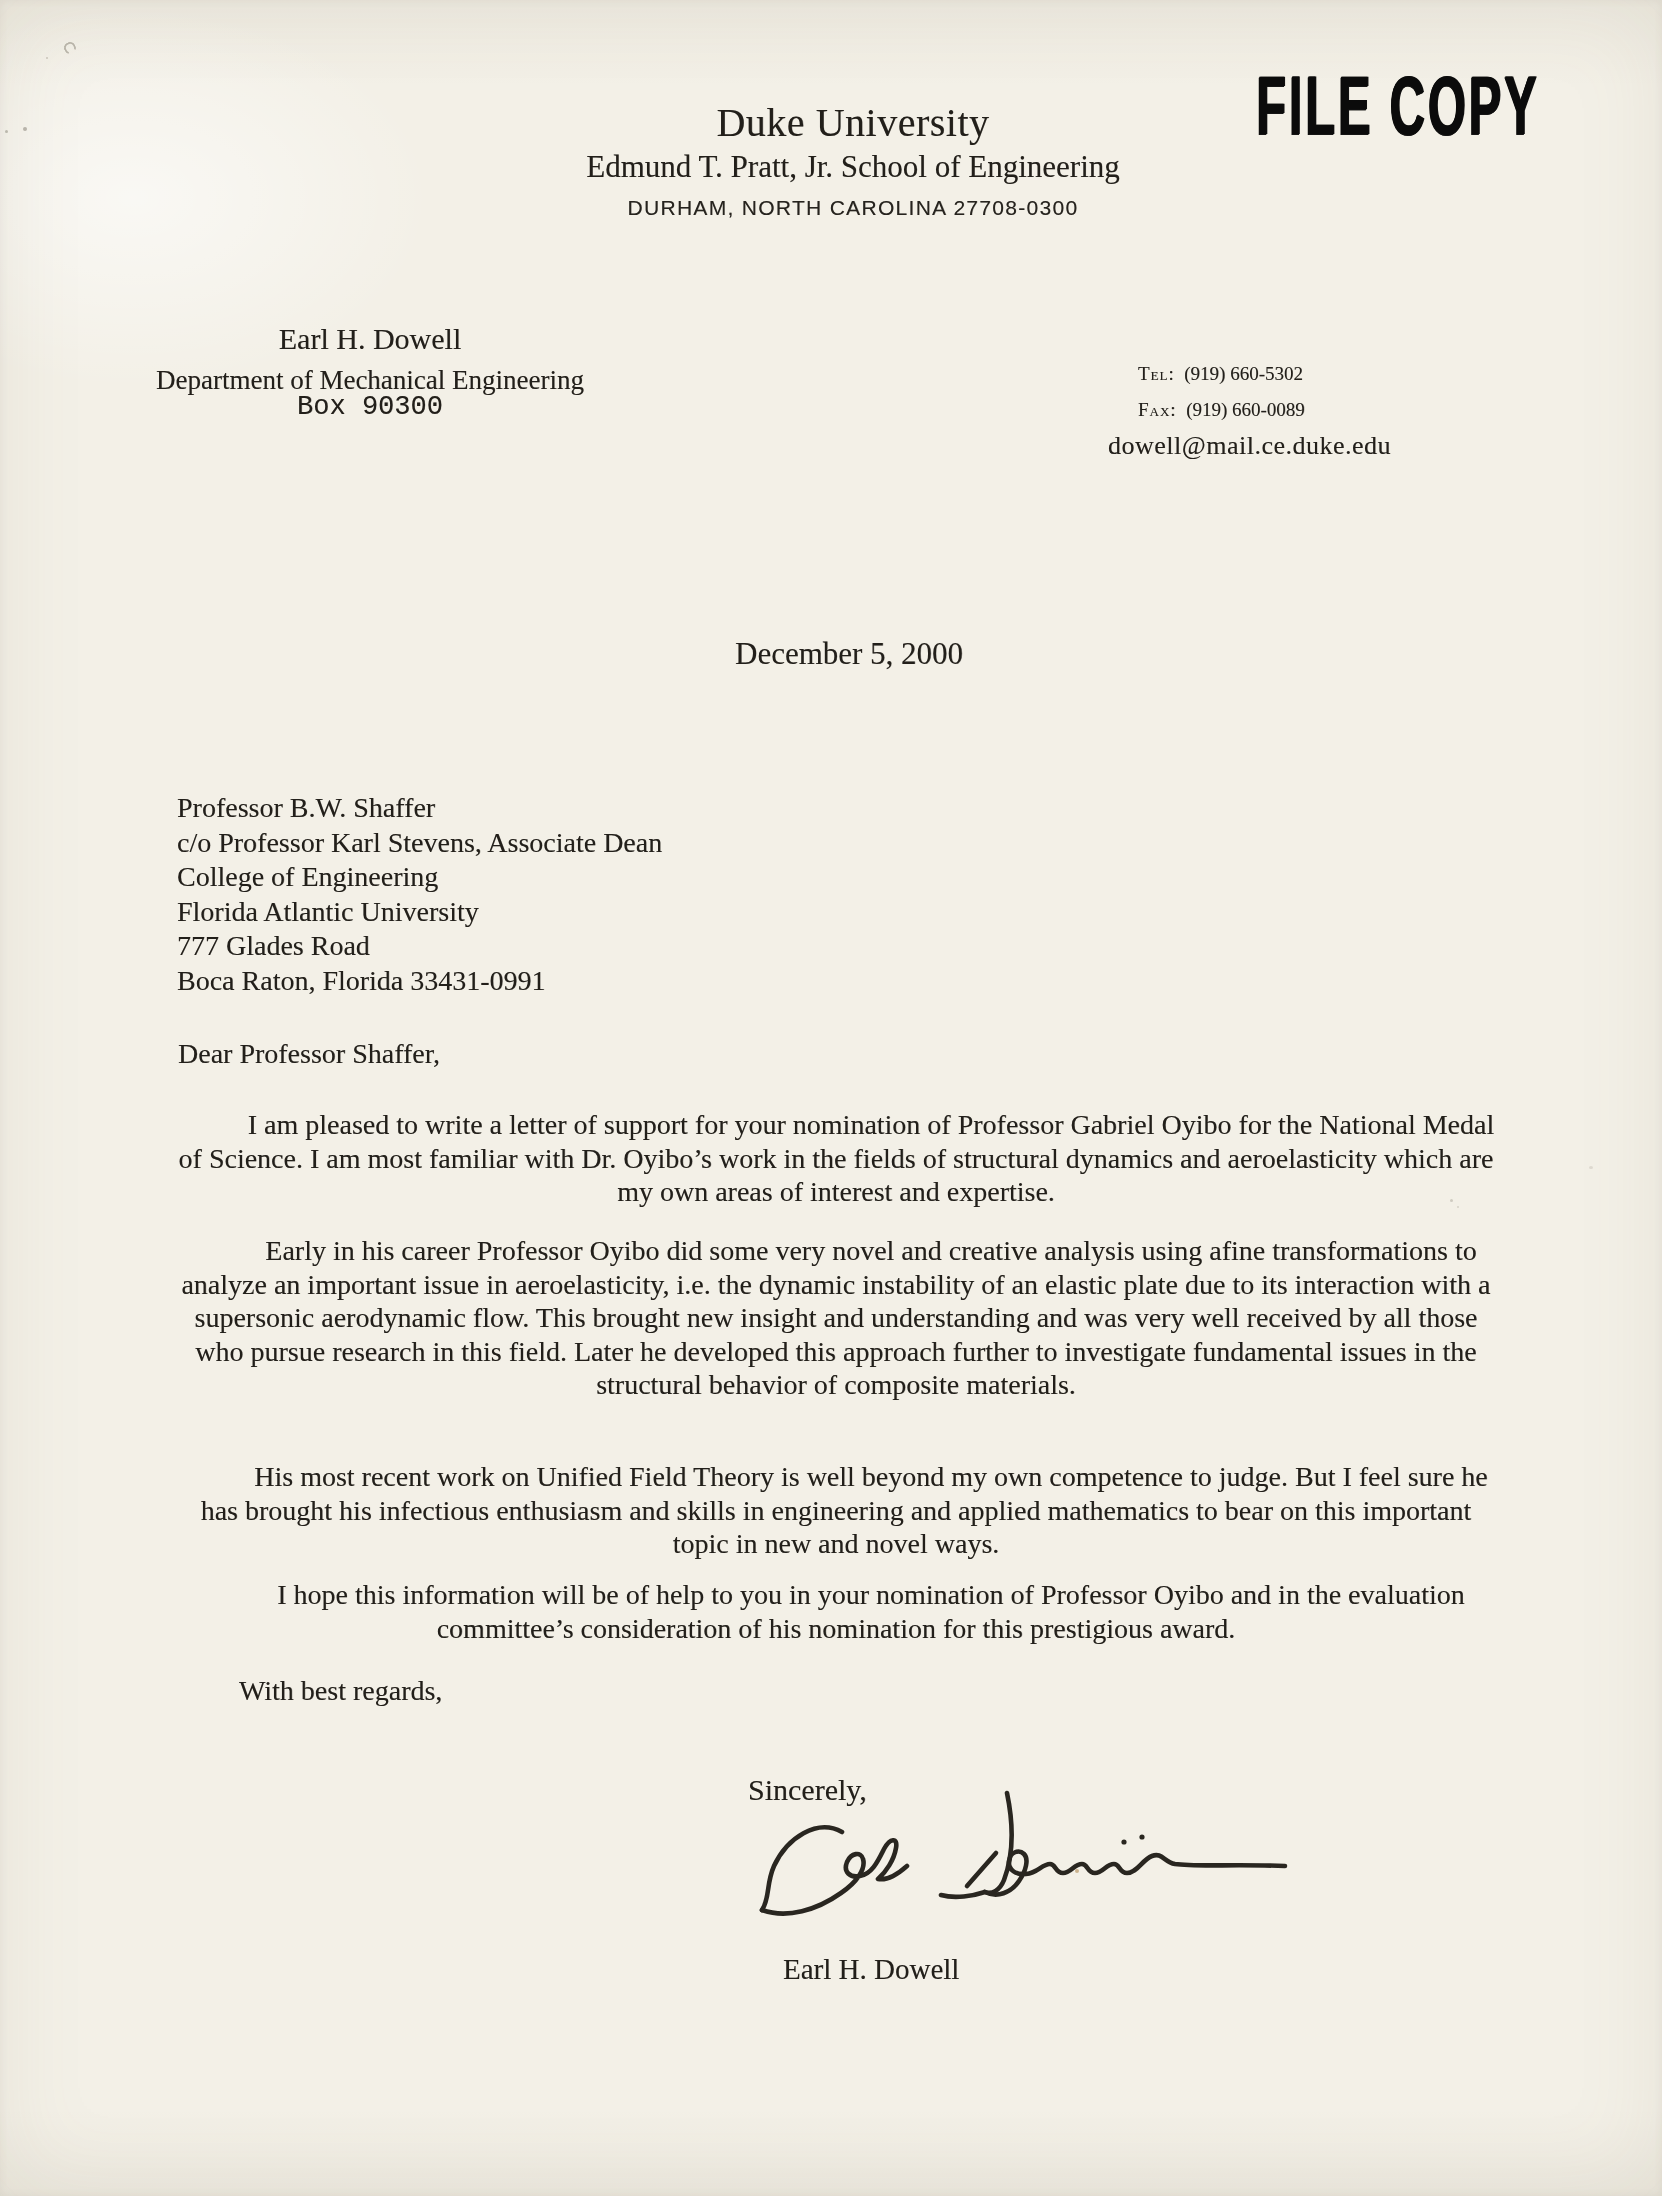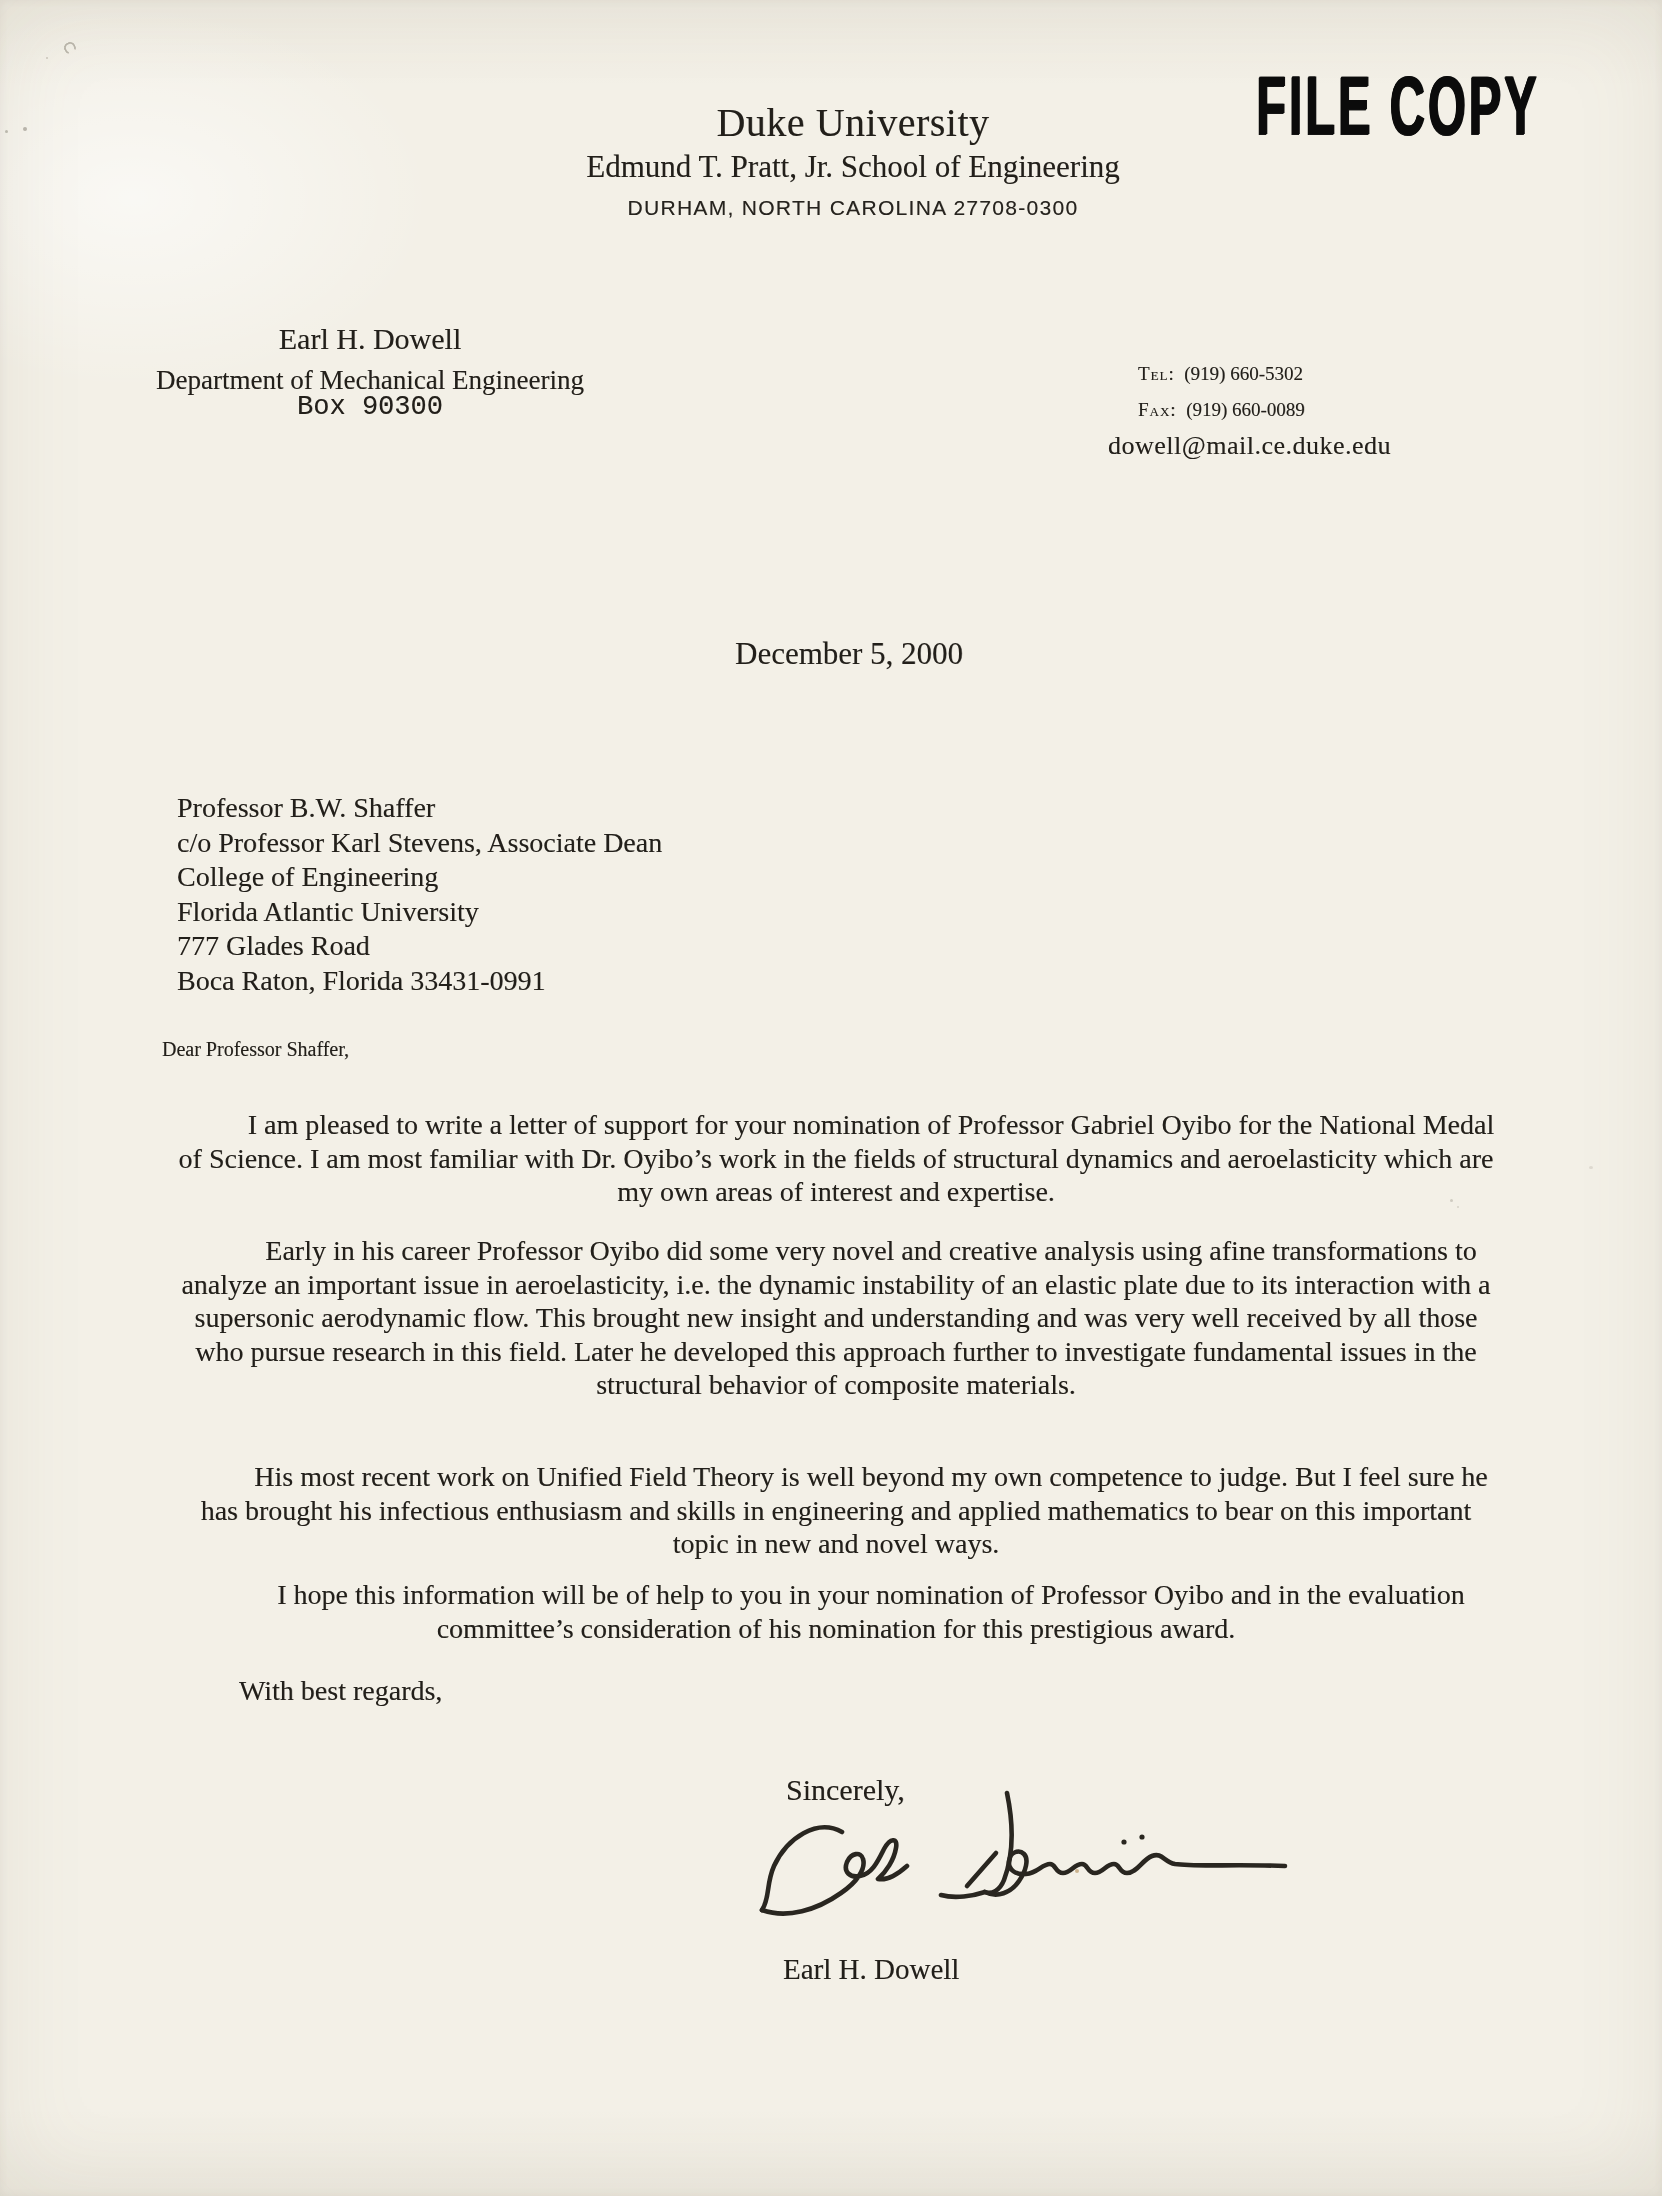--- a/index.html
+++ b/index.html
@@ -51,34 +51,34 @@
   .contact{position:absolute;left:1138px;top:356px;}
   .contact .line{font-size:19px;line-height:36px;white-space:nowrap;}
   .contact .lbl{font-variant:small-caps;letter-spacing:1px;}
   .contact .email{font-size:26px;line-height:36px;margin-left:-30px;letter-spacing:0.5px;}
 
   .date{position:absolute;left:735px;top:636px;font-size:31px;}
 
   .recipient{position:absolute;left:177px;top:791px;}
   .recipient div{font-size:28px;line-height:34.5px;white-space:nowrap;}
 
-  .salutation{position:absolute;left:162px;top:1038px;font-size:20px;}
+  .salutation{position:absolute;left:178px;top:1038px;font-size:28px;}
 
   .para{
     position:absolute;left:170px;width:1332px;margin:0;
     font-size:28px;line-height:33.6px;text-indent:70px;
     text-align:center;
   }
   .p1{top:1108px;}
   .p2{top:1234px;}
   .p3{top:1460px;}
   .p4{top:1578px;}
 
   .regards{position:absolute;left:239px;top:1675px;font-size:28px;}
-  .sincerely{position:absolute;left:786px;top:1773px;font-size:30px;}
+  .sincerely{position:absolute;left:748px;top:1773px;font-size:30px;}
   .signature{position:absolute;left:745px;top:1782px;}
   .signed-name{position:absolute;left:783px;top:1953px;font-size:29px;}
 
   
   .speck{position:absolute;border-radius:50%;background:#7d776b;}
   .speck.ring{background:transparent;border:2px solid #8d877a;border-bottom-color:transparent;transform:rotate(-30deg);}
 </style>
 </head>
 <body>
 

